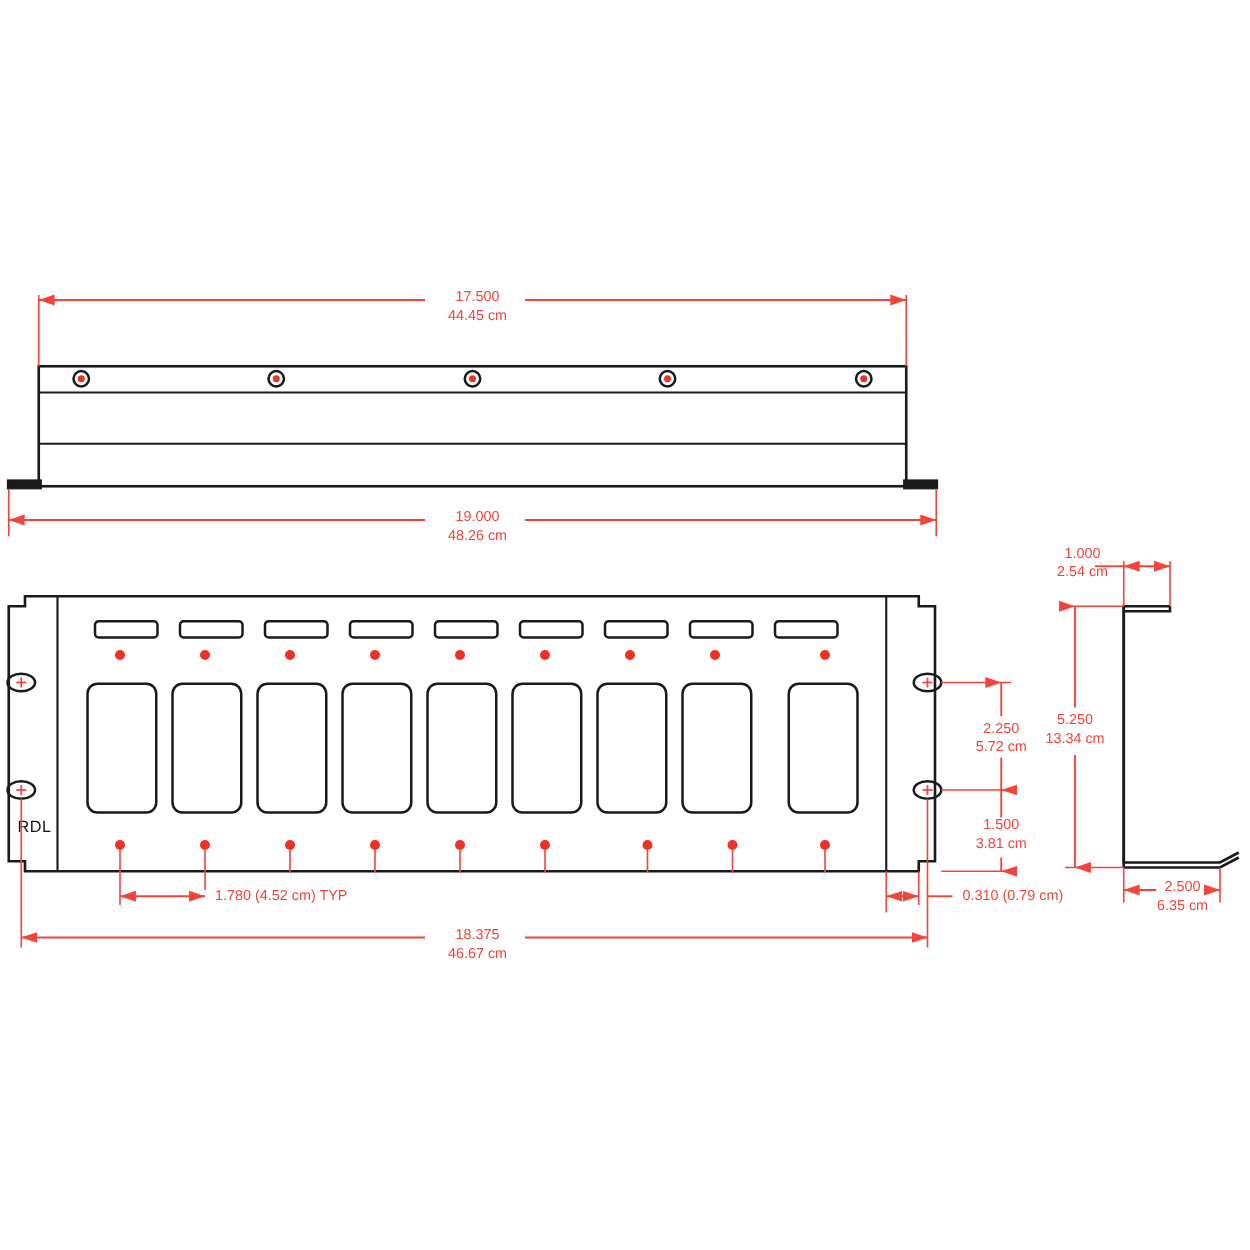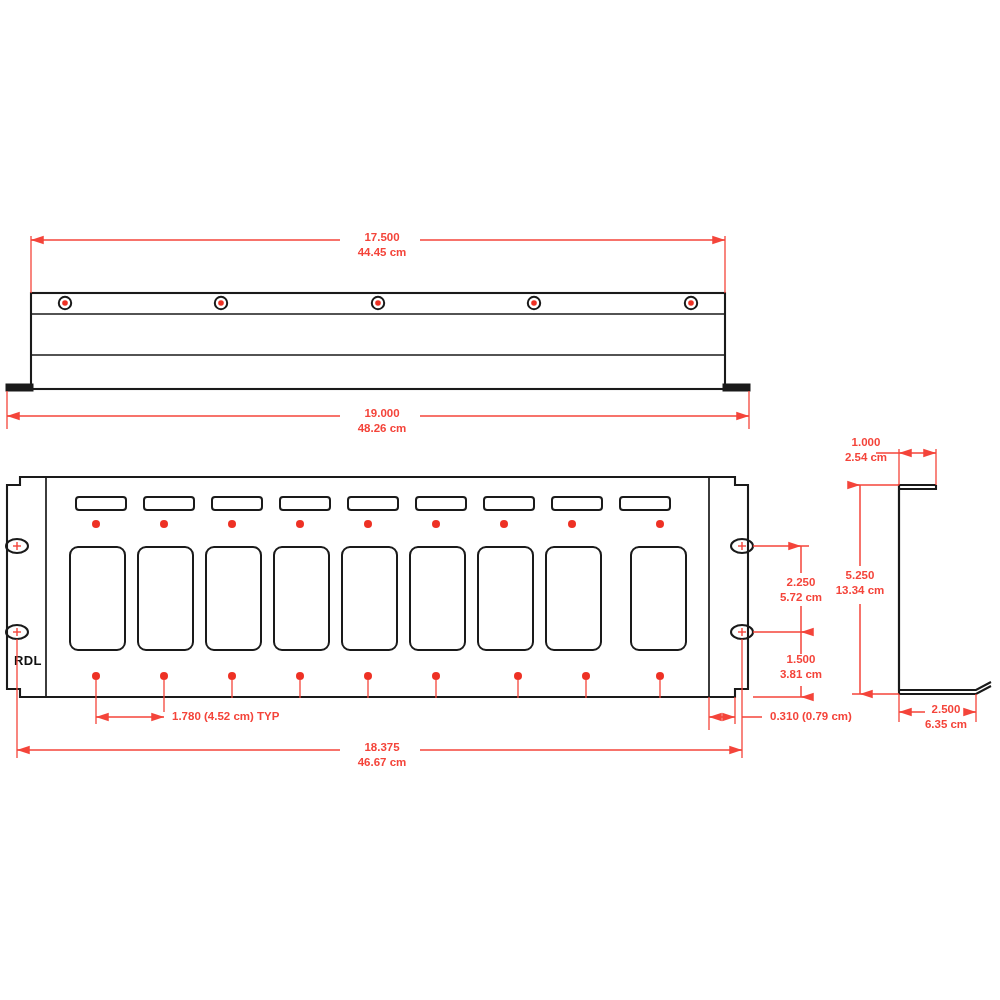--- a/index.html
+++ b/index.html
@@ -12,21 +12,20 @@
     width: 1000px;
     height: 1000px;
     font-family: "Liberation Sans", sans-serif;
     overflow: hidden;
   }
   #drawing-root {
     position: relative;
     width: 1000px;
     height: 764px;
     background: #ffffff;
-    font-weight: bold;
   }
   svg#tech-drawing {
     display: block;
     width: 1000px;
     height: 1000px;
   }
   .part-line {
     fill: none;
     stroke: #1a1a1a;
     stroke-width: 2.1;

